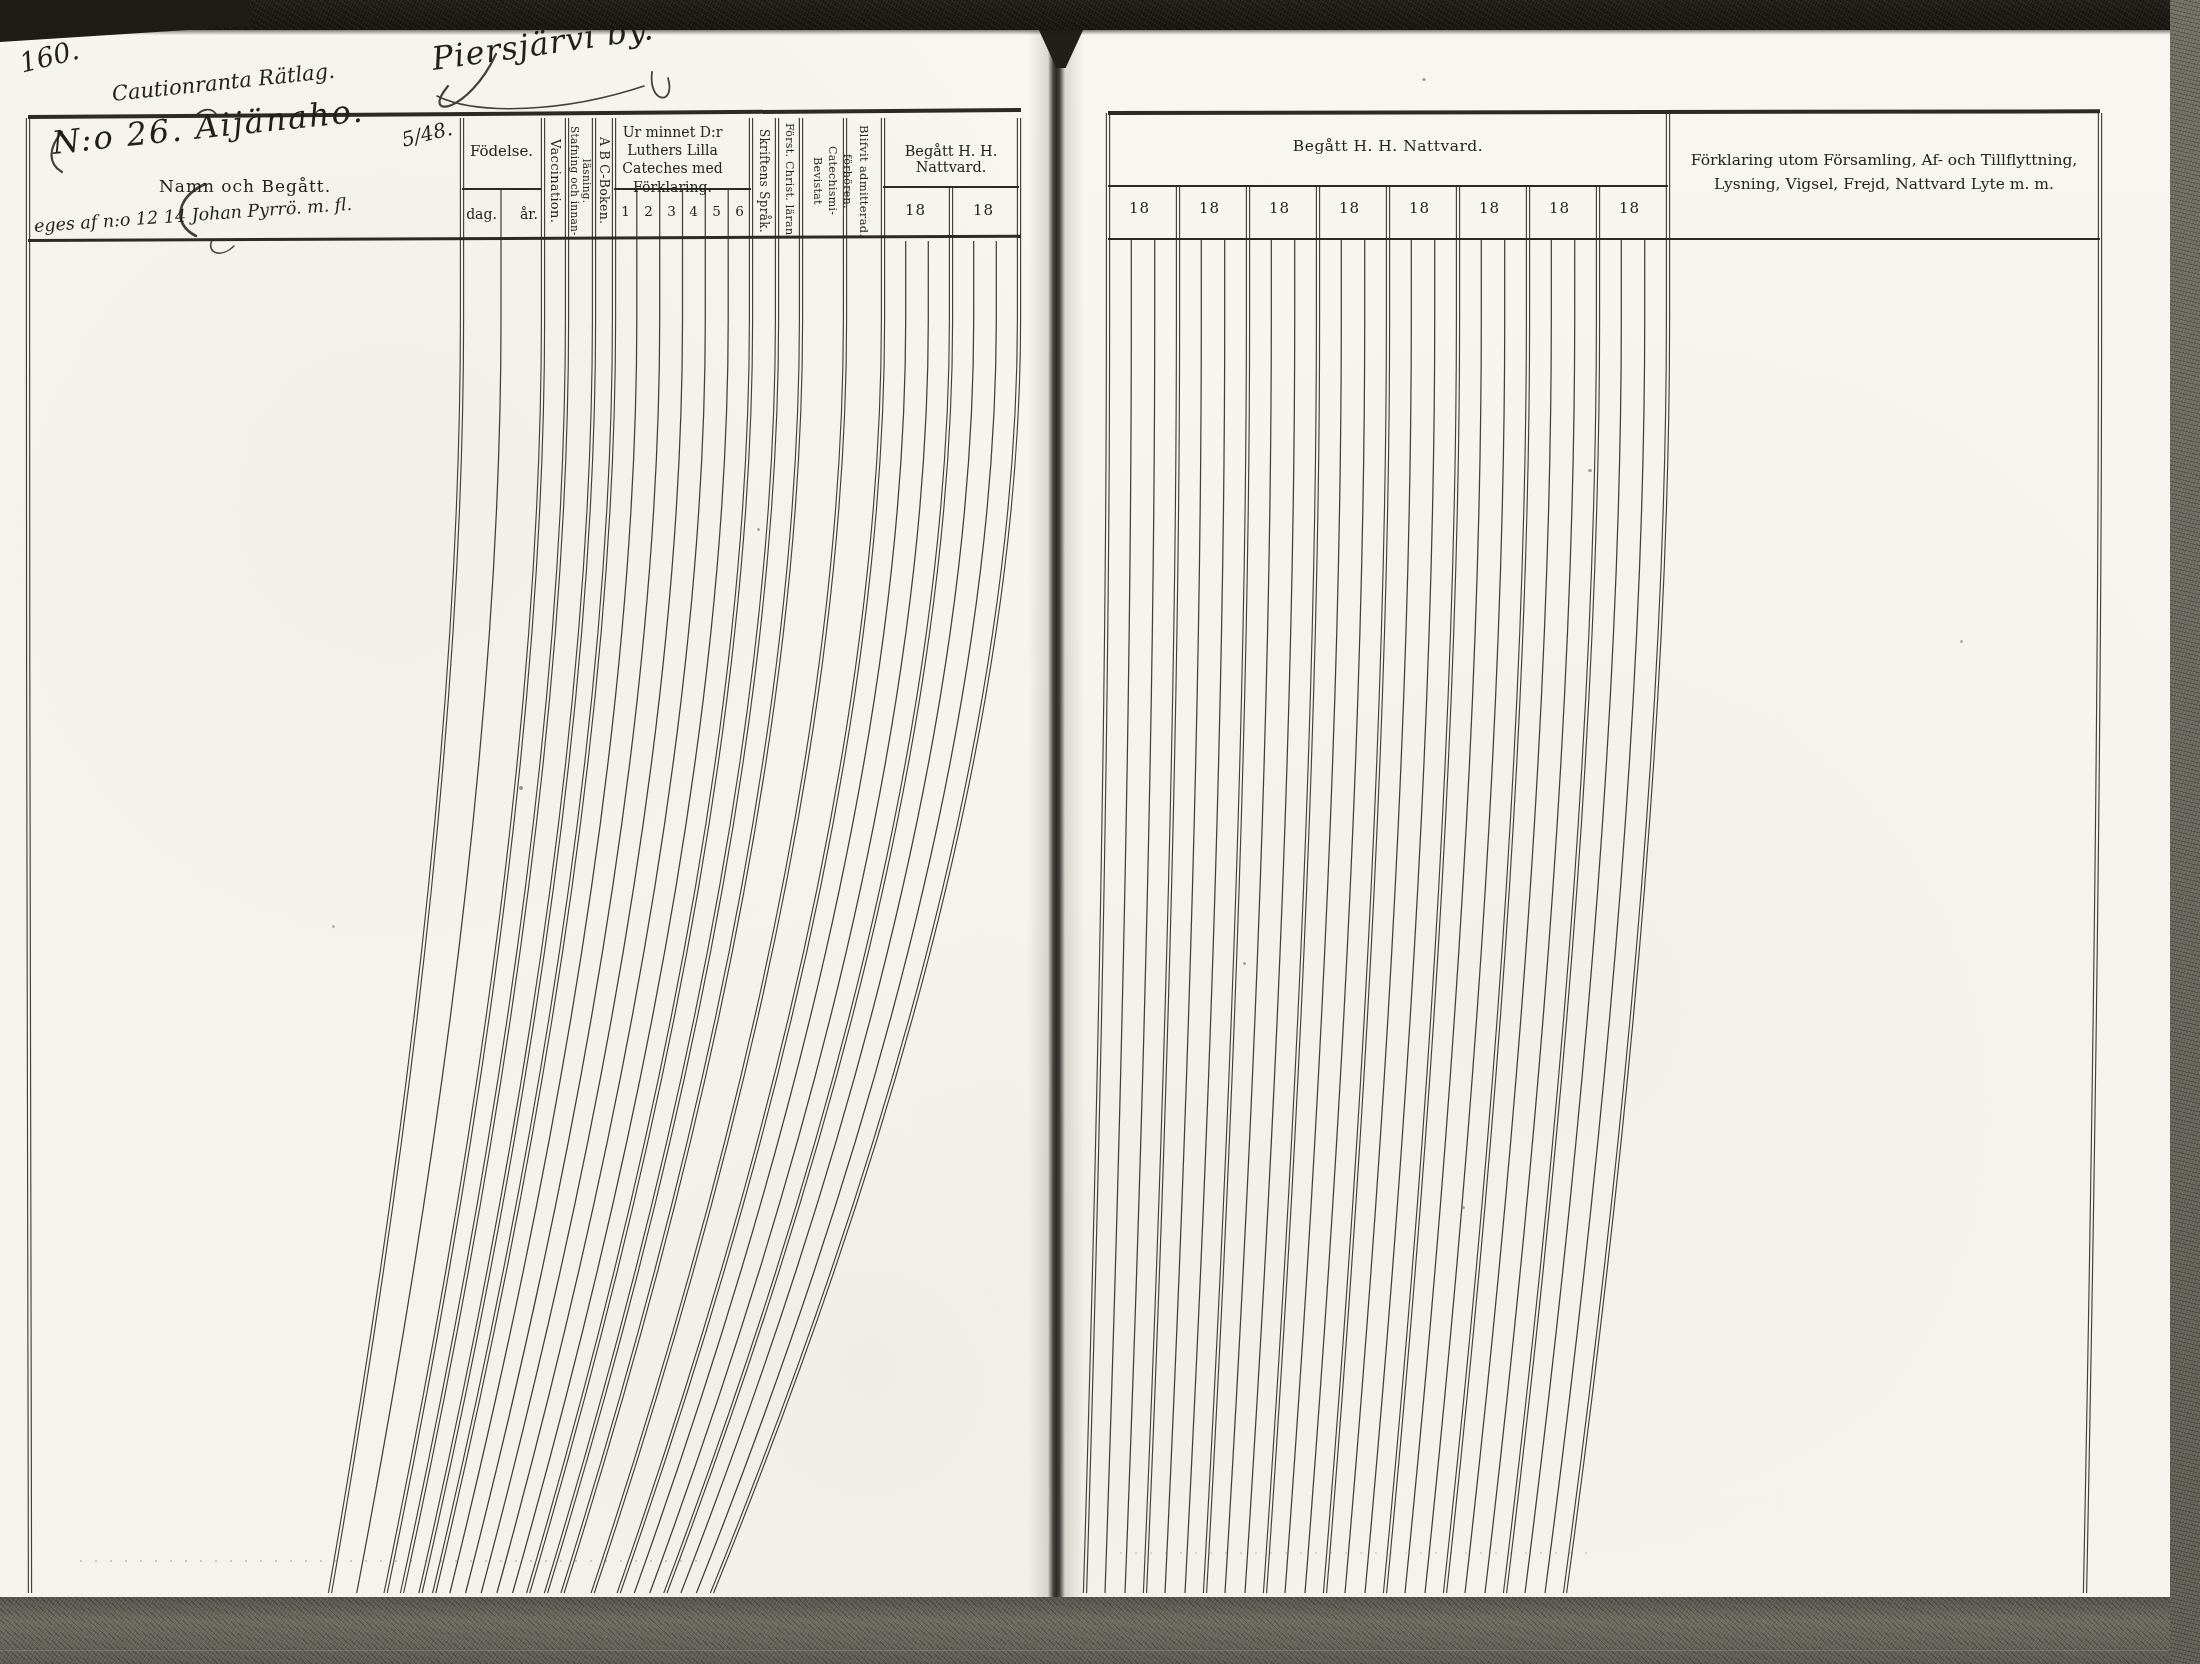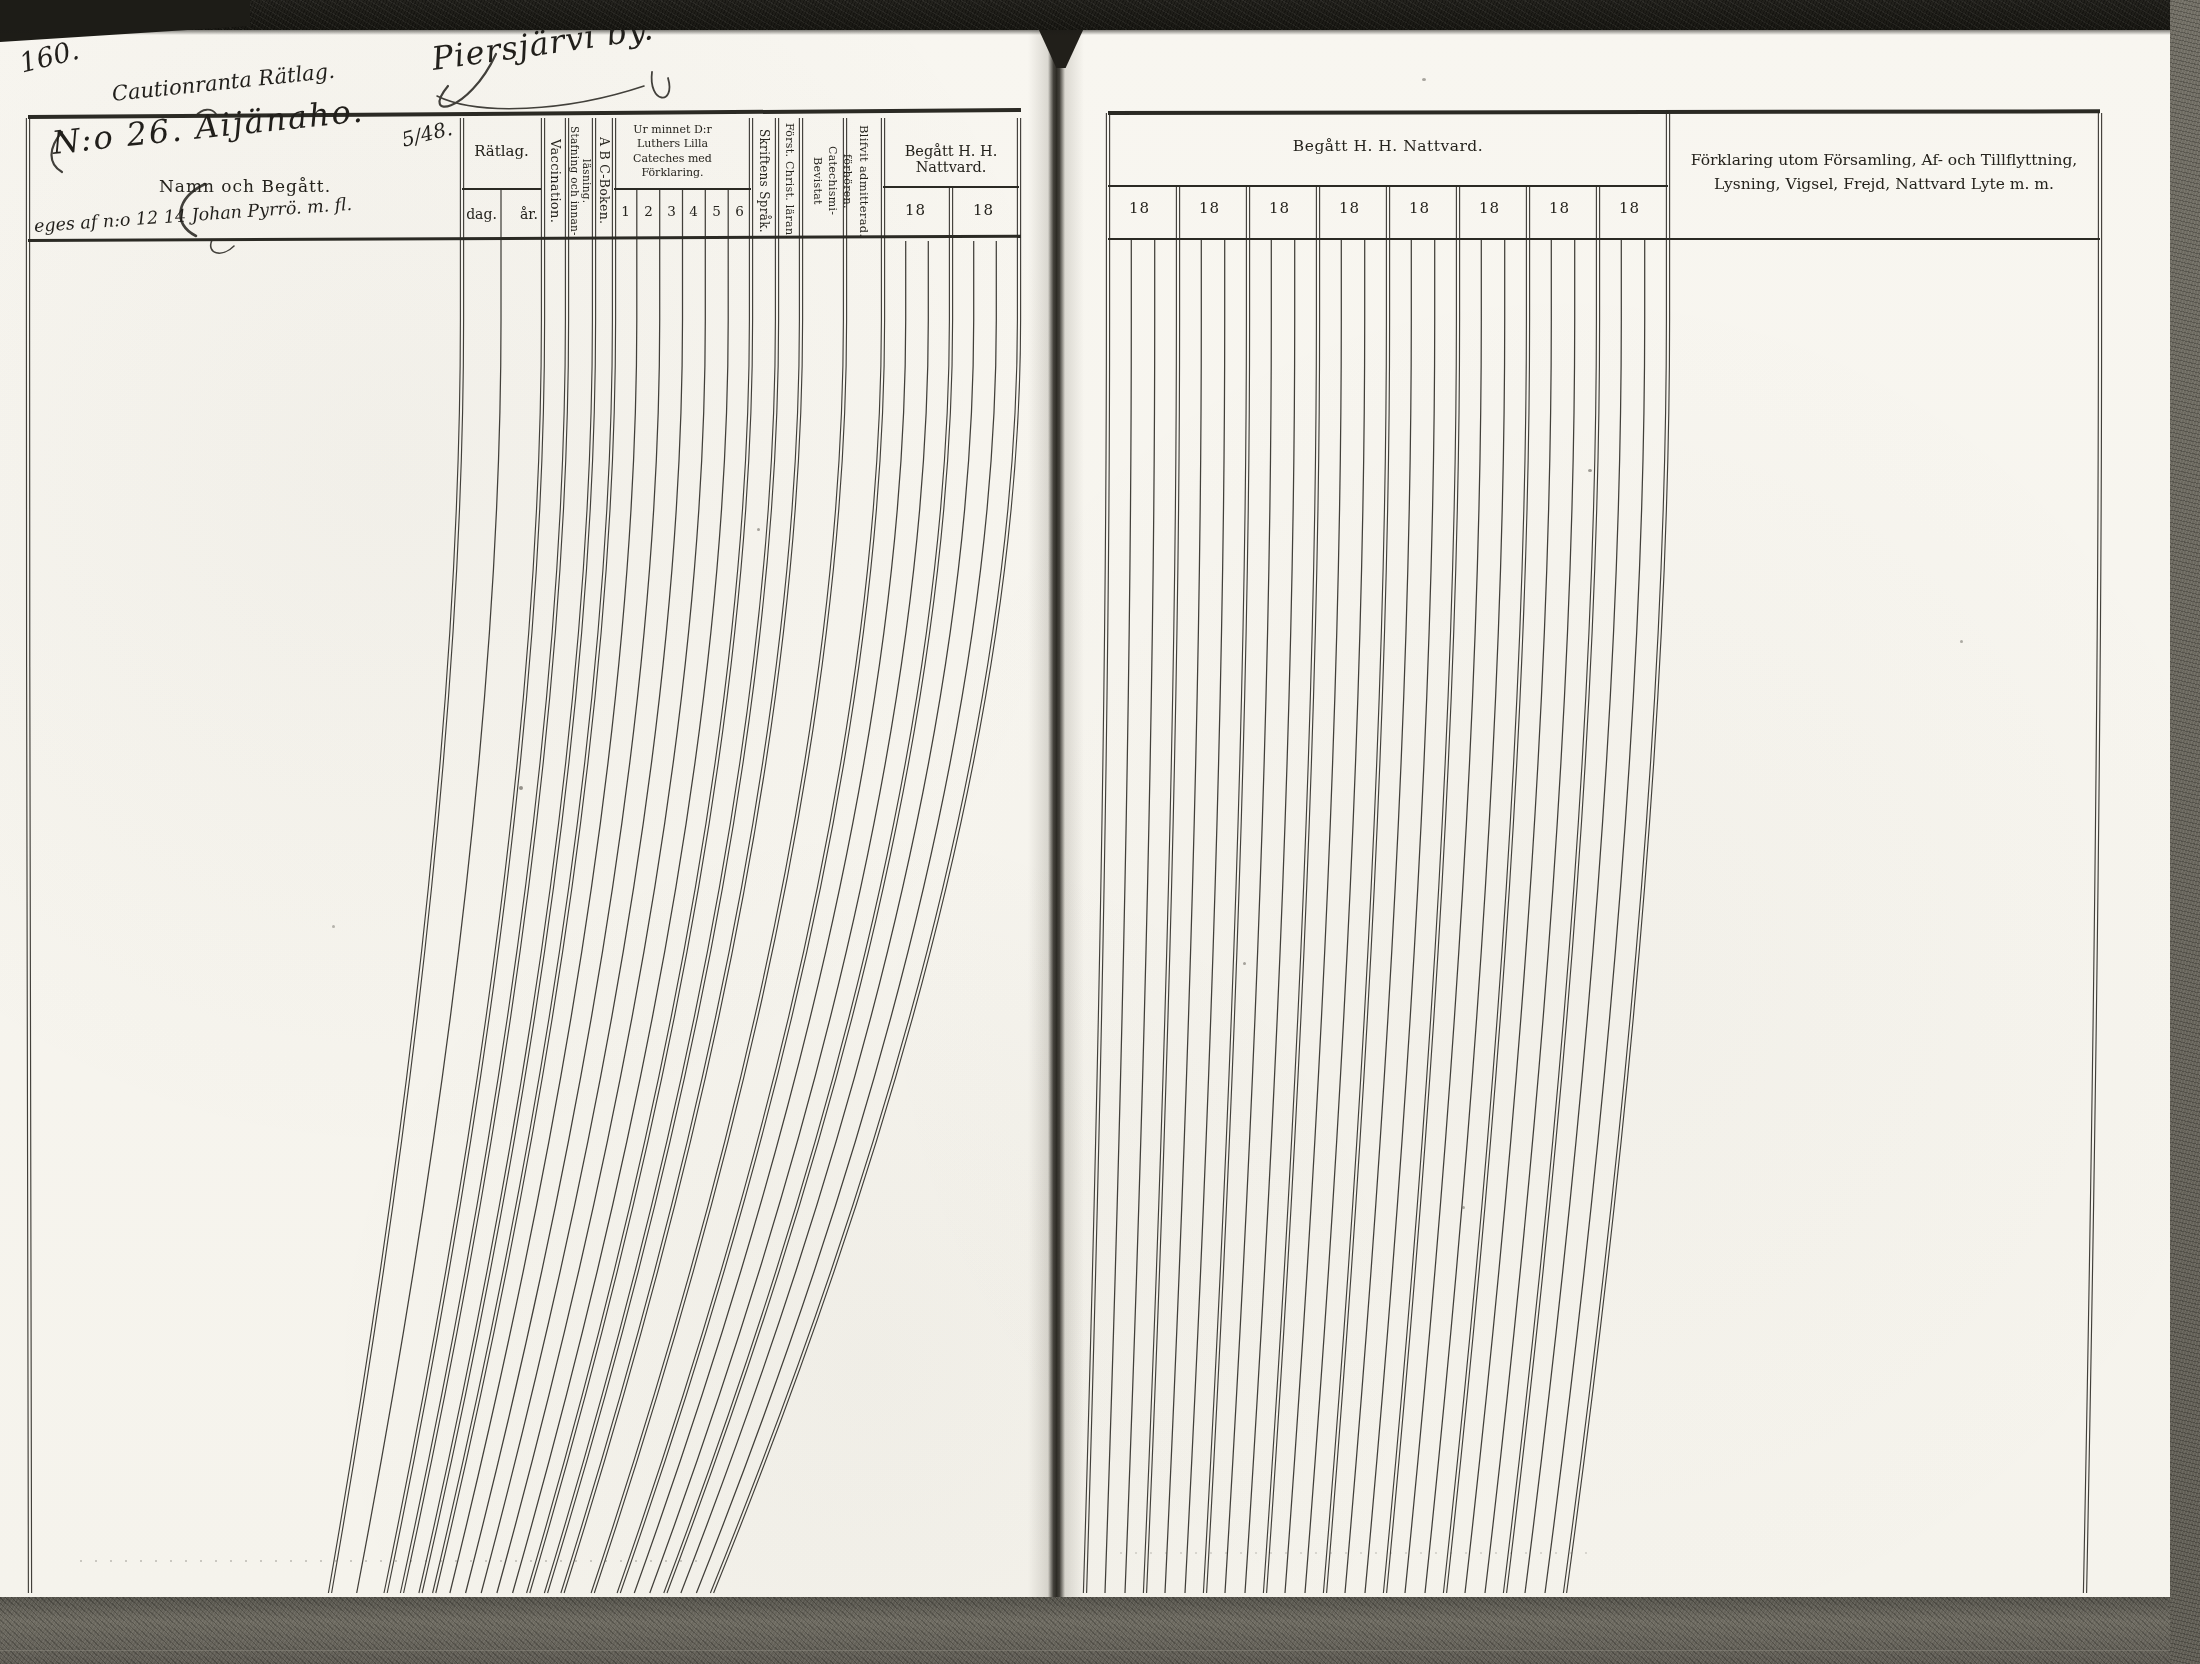--- a/index.html
+++ b/index.html
@@ -159,34 +159,34 @@
   <div class="hrule" style="left:462px;top:188px;width:79px;height:2px;"></div>
   <div class="hrule" style="left:614px;top:188px;width:137px;height:2px;"></div>
   <div class="hrule" style="left:883px;top:186px;width:136px;height:2px;"></div>
   <div class="hrule" style="left:28px;top:239px;width:993px;height:2.5px;transform:rotate(-0.25deg);transform-origin:left center;"></div>
   <div class="hrule" style="left:1108px;top:111px;width:992px;height:4px;transform:rotate(-0.1deg);transform-origin:left center;"></div>
   <div class="hrule" style="left:1108px;top:185px;width:560px;height:2px;"></div>
   <div class="hrule" style="left:1108px;top:238px;width:992px;height:2.2px;"></div>
 
   <div class="cell center" style="left:78px;top:176px;width:334px;font-size:17px;letter-spacing:1px;">Namn och Begått.</div>
 
-  <div class="cell center" style="left:462px;top:142px;width:79px;font-size:15px;">Rätlag.</div>
+  <div class="cell center" style="left:462px;top:142px;width:79px;font-size:15px;">Födelse.</div>
   <div class="cell center" style="left:462px;top:206px;width:39px;font-size:14px;">dag.</div>
   <div class="cell center" style="left:501px;top:206px;width:56px;font-size:14px;">år.</div>
 
   <div class="cell vtext" style="left:548px;top:124px;height:114px;font-size:13px;">Vaccination.</div>
 
   <div class="cell vtext" style="left:568px;top:124px;height:114px;font-size:10.5px;line-height:1.2;">
     <span class="vline">Stafning och innan-</span>
     <span class="vline">läsning.</span>
   </div>
 
   <div class="cell vtext" style="left:597px;top:124px;height:114px;font-size:12.5px;">A B C-Boken.</div>
 
-  <div class="cell center" style="left:616px;top:123px;width:113px;font-size:11px;line-height:1.3;">Ur minnet D:r Luthers Lilla Cateches med Förklaring.</div>
+  <div class="cell center" style="left:616px;top:123px;width:113px;font-size:14px;line-height:1.3;">Ur minnet D:r Luthers Lilla Cateches med Förklaring.</div>
   <div class="cell center" style="left:614px;top:203px;width:23px;font-size:13.5px;">1</div>
   <div class="cell center" style="left:637px;top:203px;width:23px;font-size:13.5px;">2</div>
   <div class="cell center" style="left:660px;top:203px;width:23px;font-size:13.5px;">3</div>
   <div class="cell center" style="left:682px;top:203px;width:23px;font-size:13.5px;">4</div>
   <div class="cell center" style="left:705px;top:203px;width:23px;font-size:13.5px;">5</div>
   <div class="cell center" style="left:728px;top:203px;width:23px;font-size:13.5px;">6</div>
 
   <div class="cell vtext" style="left:757px;top:124px;height:114px;font-size:12px;">Skriftens Språk.</div>
   <div class="cell vtext" style="left:783px;top:122px;height:118px;font-size:11px;">Först. Christ. läran.</div>
   <div class="cell vtext" style="left:809px;top:122px;height:118px;font-size:11px;line-height:1.35;">

